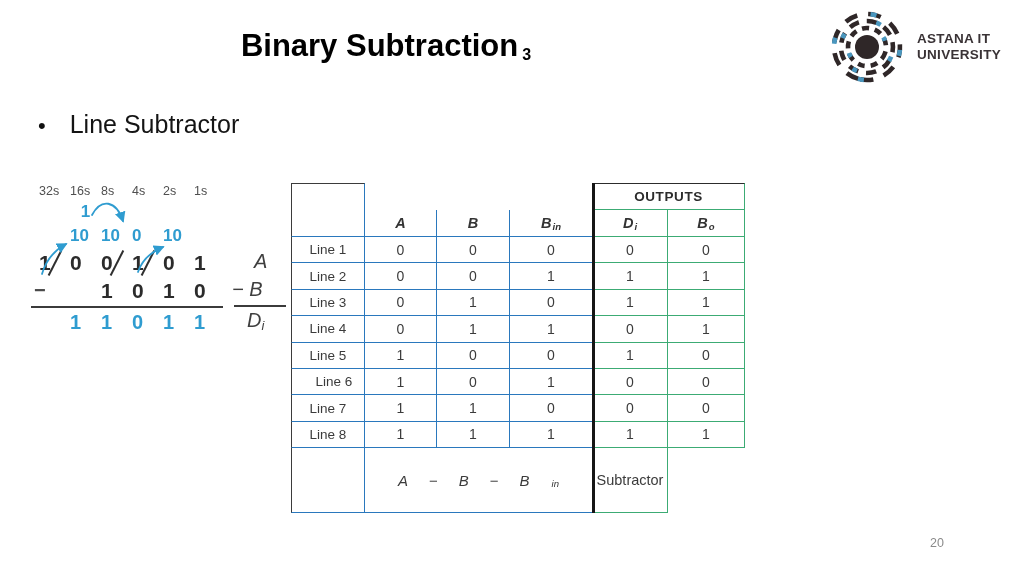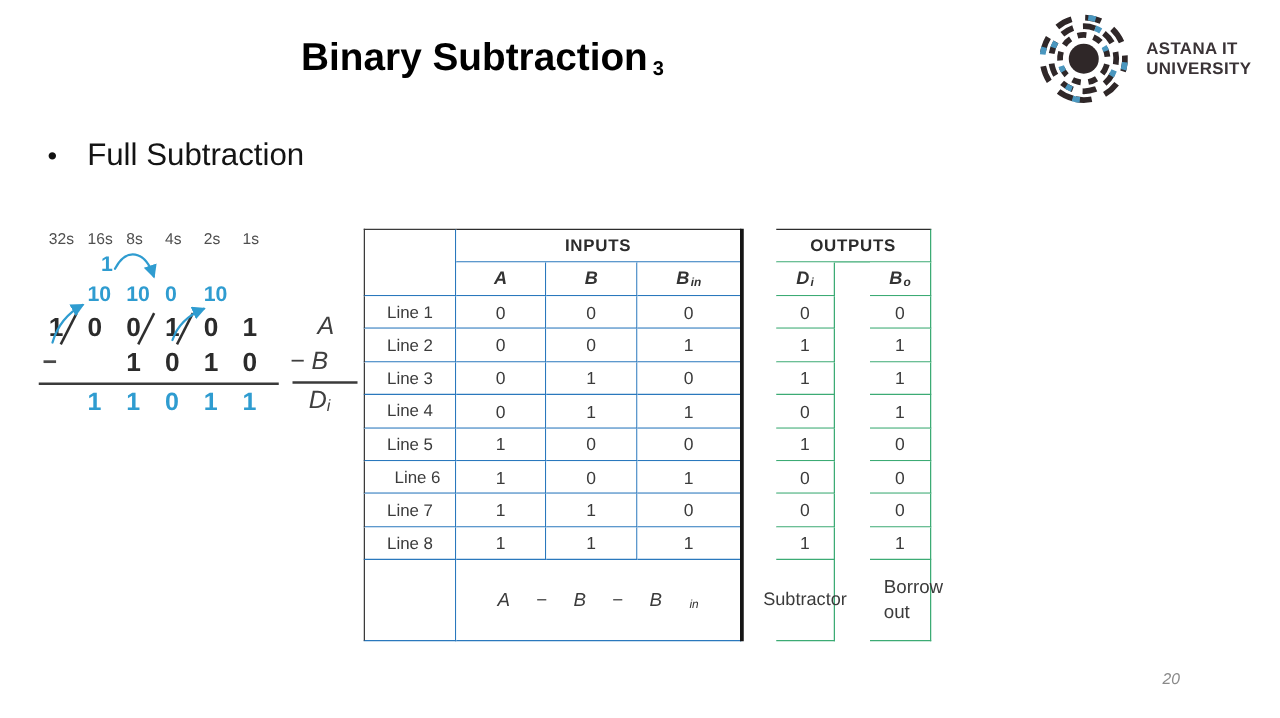--- a/index.html
+++ b/index.html
@@ -41,36 +41,36 @@
   .slabelD{left:217px;top:125px;}
   .ssub{font-size:13px;display:inline-block;transform:translateY(3px);font-style:italic;}
   .arrows{position:absolute;left:0;top:0;pointer-events:none;}
   
   .ttable{position:absolute;left:291px;top:183px;display:grid;
     grid-template-columns:74px 72px 73px 83px 75px 77px;
     grid-template-rows:27px 27px repeat(8, 26.4px) 64.8px;}
   .tcell{display:flex;align-items:center;justify-content:center;font-size:14px;color:#3b3b3b;
     border-right:1.6px solid;border-bottom:1.6px solid;background:#fff;}
   .c-blue{border-color:var(--tblue);}
-  .c-green{border-color:var(--tgreen);margin-left:28px;}
+  .c-green{border-color:var(--tgreen);}
   .bt{border-top:1.6px solid;}
   .bl{border-left:1.6px solid;}
   .thead{font-weight:bold;letter-spacing:0.6px;font-size:13.5px;color:#2c2c2c;}
   .hletter{font-style:italic;font-weight:bold;font-size:14.5px;color:#333;}
   .hsub{font-style:italic;font-weight:bold;font-size:9.5px;display:inline-block;transform:translateY(3px);margin-left:1px;color:#333;}
   .rlabel{font-size:13.5px;}
   .expr{gap:21px;font-size:15px;color:#3b3b3b;}
   .eletter{font-style:italic;}
   .eop{color:#4a4a4a;}
   .esub{font-weight:normal;}
   .diffcell{font-size:14.5px;padding:0 2px;}
   .borrowcell{justify-content:flex-start;padding-left:11px;font-size:15px;line-height:1.35;}
   .blackdiv{position:absolute;left:300.5px;top:0;width:3px;height:100%;background:#151515;z-index:2;}
   
-  .pagenum{position:absolute;left:930px;top:536px;font-size:12.5px;color:#8a8a8a;font-style:italic;}
+  .pagenum{position:absolute;left:930px;top:536px;font-size:12.5px;color:#8a8a8a;}
 </style>
 </head>
 <body style="--tblue: #2a78bd; --tgreen: #3cab74; --mblue: #2f9cd0;">
 
 <div class="title">
   <span>Binary Subtraction</span><span class="tsub">3</span>
 </div>
 
 <div class="logo">
   <svg width="82" height="82" viewBox="0 0 82 82">
@@ -85,21 +85,21 @@
     </g>
   </svg>
   <div class="logotext">
     <div>ASTANA IT</div>
     <div>UNIVERSITY</div>
   </div>
 </div>
 
 <div class="bullet">
   <span class="bdot">•</span>
-  <span class="btext">Full Subtraction</span>
+  <span class="btext">Line Subtractor</span>
 </div>
 
 <div class="mfig">
   <div class="mrow pvrow">
       <span class="slot">32s</span>
       <span class="slot">16s</span>
       <span class="slot">8s</span>
       <span class="slot">4s</span>
       <span class="slot">2s</span>
       <span class="slot">1s</span>
@@ -155,21 +155,20 @@
     </defs>
     <path class="arrowline" d="M 62 31 C 71 14, 86 16, 93 37" fill="none" stroke="#2f9cd0" stroke-width="1.8" stroke-linecap="round" marker-end="url(#arw)"></path>
     <path class="arrowline" d="M 12 90 C 16 76, 25 66, 36 60" fill="none" stroke="#2f9cd0" stroke-width="1.8" stroke-linecap="round" marker-end="url(#arw)"></path>
     <path class="arrowline" d="M 108 88 C 112 76, 121 68, 133 63" fill="none" stroke="#2f9cd0" stroke-width="1.8" stroke-linecap="round" marker-end="url(#arw)"></path>
   </svg>
 </div>
 
 <div class="ttable">
   <div class="blackdiv"></div>
 <div class="tcell c-blue bt bl" style="grid-area: 1 / 1 / span 2;"></div>
-    <div class="tcell c-blue bt thead" style="grid-area: 1 / 2 / auto / span 3;">INPUTS</div>
     <div class="tcell c-green bt thead" style="grid-area: 1 / 5 / auto / span 2;">OUTPUTS</div>
     <div class="tcell c-blue" style="grid-area: 2 / 2;">
       <span class="hletter">A</span>
     </div>
     <div class="tcell c-blue" style="grid-area: 2 / 3;">
       <span class="hletter">B</span>
     </div>
     <div class="tcell c-blue" style="grid-area: 2 / 4;">
       <span class="hletter">B</span>
       <span class="hsub">in</span>
@@ -233,16 +232,15 @@
     <div class="tcell c-blue bl" style="grid-area: 11 / 1;"></div>
     <div class="tcell c-blue expr" style="grid-area: 11 / 2 / auto / span 3;">
       <span class="eletter">A</span>
       <span class="eop">−</span>
       <span class="eletter">B</span>
       <span class="eop">−</span>
       <span class="eletter">B</span>
       <span class="hsub esub">in</span>
     </div>
     <div class="tcell c-green diffcell" style="grid-area: 11 / 5;">Subtractor</div>
-    <div class="tcell c-green borrowcell" style="grid-area: 11 / 6;">Borrow out</div>
   </div>
 
 <div class="pagenum">20</div>
 
 </body></html>

